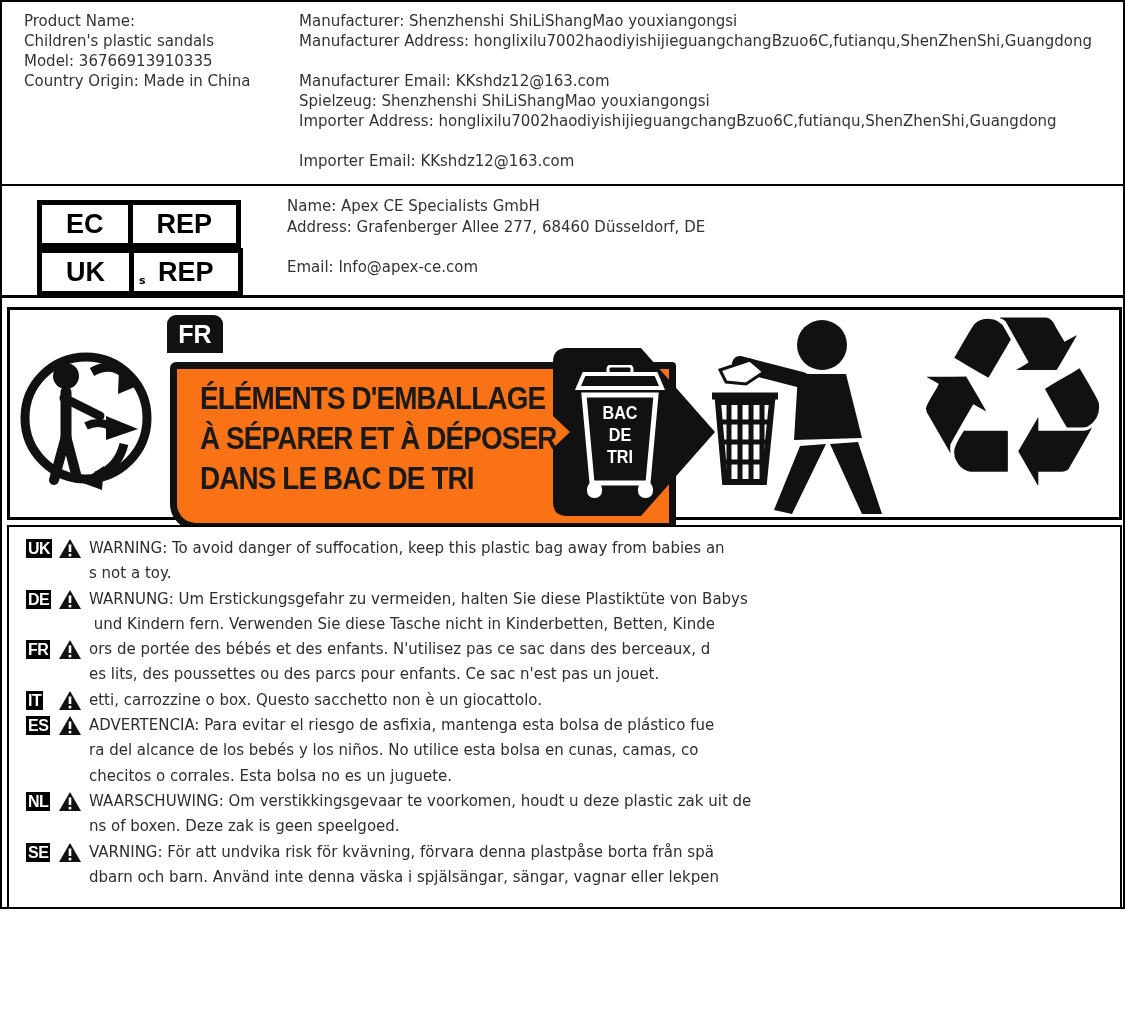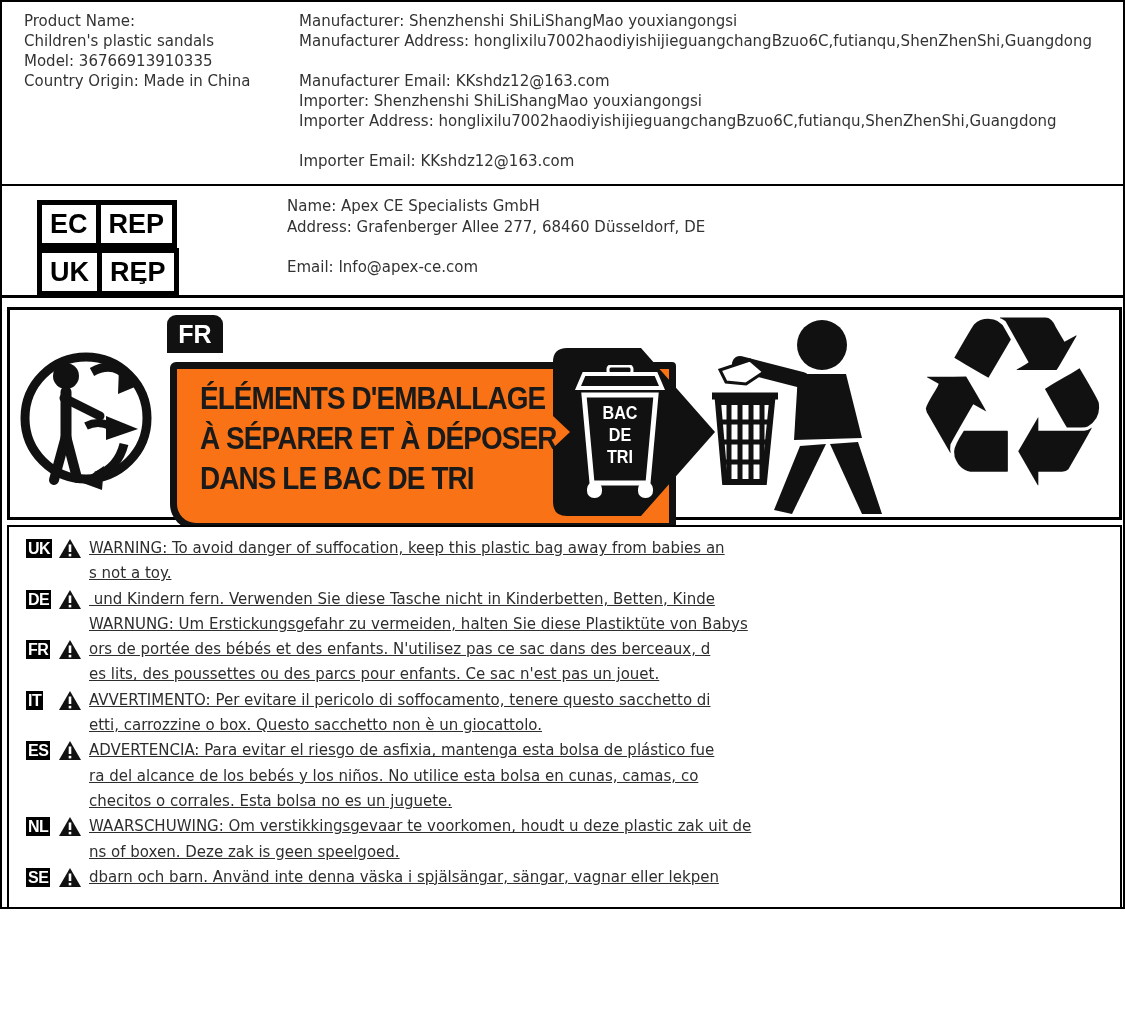--- a/index.html
+++ b/index.html
@@ -12,21 +12,21 @@
   #sec-info{position:absolute;left:0;top:0;width:100%;height:184px;box-sizing:border-box;border-bottom:2px solid #000;}
   .info-col{position:absolute;top:9px;font-size:15px;line-height:20px;}
   #info-left{left:22px;}
   #info-right{left:285px;margin-left:12px;}
   .iline{height:20px;white-space:pre;}
   .igap{height:20px;}
   
   #sec-rep{position:absolute;left:0;top:186px;width:100%;height:110px;box-sizing:border-box;border-bottom:3px solid #000;}
   .rep-box{position:absolute;left:35px;display:flex;border:5px solid #000;height:38px;box-sizing:content-box;background:#fff;
            font-family:"Liberation Sans",sans-serif;font-weight:bold;font-size:27px;color:#000;}
-  .rep-cell{display:flex;align-items:center;justify-content:center;padding:0 8px;letter-spacing:0px;}
+  .rep-cell{display:flex;align-items:center;justify-content:center;padding:0 24px;letter-spacing:0px;}
   .rep-div{width:5px;background:#000;}
   #ec-rep{top:12px;}
   #uk-rep{top:60px;}
   #rep-artifact{position:absolute;left:137px;top:86px;font-size:11px;color:#000;font-weight:bold;}
   .rep-text{position:absolute;left:285px;font-size:15px;line-height:20px;white-space:pre;}
   
   #sec-logos{position:absolute;left:5px;top:305px;width:1115px;height:213px;box-sizing:border-box;border:3px solid #000;background:#fff;}
   #triman{position:absolute;left:6px;top:22px;}
   #fr-tab{position:absolute;left:157px;top:5px;width:56px;height:38px;background:#111;border-radius:9px 9px 0 0;
           display:flex;align-items:center;justify-content:center;color:#fff;font-family:"Liberation Sans",sans-serif;
@@ -43,40 +43,40 @@
   #tidyman{position:absolute;left:700px;top:8px;}
   #recycle-glyph{position:absolute;left:896px;top:-26px;font-size:238px;line-height:238px;color:#111;
                  font-family:"DejaVu Sans",sans-serif;}
   
   #sec-warn{position:absolute;left:5px;top:523px;width:1115px;height:510px;box-sizing:border-box;
             border:2px solid #000;border-bottom:none;padding-top:9px;background:#fff;}
   .warn{position:relative;padding-left:80px;}
   .lang-badge{position:absolute;left:17px;top:3px;background:#000;color:#fff;font-family:"Liberation Sans",sans-serif;
               font-weight:bold;font-size:16px;line-height:19px;height:19px;padding:0 2px;letter-spacing:-0.5px;}
   .tri{position:absolute;left:49px;top:2px;}
-  .wline{font-size:15px;line-height:25.3px;white-space:pre;color:#2e2e2e;text-decoration:underline;}
+  .wline{font-size:15px;line-height:25.3px;white-space:pre;color:#2e2e2e;}
 </style>
 </head>
 <body>
 
 <div id="page">
 
   <div id="sec-info">
     <div class="info-col" id="info-left">
       <div class="iline">Product Name:</div>
       <div class="iline">Children's plastic sandals</div>
       <div class="iline">Model: 36766913910335</div>
       <div class="iline">Country Origin: Made in China</div>
     </div>
     <div class="info-col" id="info-right">
       <div class="iline">Manufacturer: Shenzhenshi ShiLiShangMao youxiangongsi</div>
       <div class="iline">Manufacturer Address: honglixilu7002haodiyishijieguangchangBzuo6C,futianqu,ShenZhenShi,Guangdong</div>
       <div class="igap"></div>
       <div class="iline">Manufacturer Email: KKshdz12@163.com</div>
-      <div class="iline">Importer: Shenzhenshi ShiLiShangMao youxiangongsi</div>
+      <div class="iline">Spielzeug: Shenzhenshi ShiLiShangMao youxiangongsi</div>
       <div class="iline">Importer Address: honglixilu7002haodiyishijieguangchangBzuo6C,futianqu,ShenZhenShi,Guangdong</div>
       <div class="igap"></div>
       <div class="iline">Importer Email: KKshdz12@163.com</div>
     </div>
   </div>
 
   <div id="sec-rep">
     <div class="rep-box" id="ec-rep">
       <div class="rep-cell">EC</div>
       <div class="rep-div"></div>
@@ -173,43 +173,42 @@
       <div class="wline">s not a toy.</div>
     </div>
 
     <div class="warn">
       <span class="lang-badge">DE</span>
       <svg class="tri" width="24" height="21" viewBox="0 0 24 21">
         <polygon points="12,1 23,20 1,20" fill="#111"></polygon>
         <rect x="10.7" y="6.5" width="2.6" height="7.5" fill="#fff"></rect>
           <rect x="10.7" y="15.8" width="2.6" height="2.6" fill="#fff"></rect>
       </svg>
+      <div class="wline">WARNUNG: Um Erstickungsgefahr zu vermeiden, halten Sie diese Plastiktüte von Babys</div>
       <div class="wline"> und Kindern fern. Verwenden Sie diese Tasche nicht in Kinderbetten, Betten, Kinde</div>
-      <div class="wline">WARNUNG: Um Erstickungsgefahr zu vermeiden, halten Sie diese Plastiktüte von Babys</div>
     </div>
 
     <div class="warn">
       <span class="lang-badge">FR</span>
       <svg class="tri" width="24" height="21" viewBox="0 0 24 21">
         <polygon points="12,1 23,20 1,20" fill="#111"></polygon>
         <rect x="10.7" y="6.5" width="2.6" height="7.5" fill="#fff"></rect>
           <rect x="10.7" y="15.8" width="2.6" height="2.6" fill="#fff"></rect>
       </svg>
       <div class="wline">ors de portée des bébés et des enfants. N'utilisez pas ce sac dans des berceaux, d</div>
       <div class="wline">es lits, des poussettes ou des parcs pour enfants. Ce sac n'est pas un jouet.</div>
     </div>
 
     <div class="warn">
       <span class="lang-badge">IT</span>
       <svg class="tri" width="24" height="21" viewBox="0 0 24 21">
         <polygon points="12,1 23,20 1,20" fill="#111"></polygon>
         <rect x="10.7" y="6.5" width="2.6" height="7.5" fill="#fff"></rect>
           <rect x="10.7" y="15.8" width="2.6" height="2.6" fill="#fff"></rect>
       </svg>
-      <div class="wline">AVVERTIMENTO: Per evitare il pericolo di soffocamento, tenere questo sacchetto di</div>
       <div class="wline">etti, carrozzine o box. Questo sacchetto non è un giocattolo.</div>
     </div>
 
     <div class="warn">
       <span class="lang-badge">ES</span>
       <svg class="tri" width="24" height="21" viewBox="0 0 24 21">
         <polygon points="12,1 23,20 1,20" fill="#111"></polygon>
         <rect x="10.7" y="6.5" width="2.6" height="7.5" fill="#fff"></rect>
           <rect x="10.7" y="15.8" width="2.6" height="2.6" fill="#fff"></rect>
       </svg>
@@ -229,17 +228,18 @@
       <div class="wline">ns of boxen. Deze zak is geen speelgoed.</div>
     </div>
 
     <div class="warn">
       <span class="lang-badge">SE</span>
       <svg class="tri" width="24" height="21" viewBox="0 0 24 21">
         <polygon points="12,1 23,20 1,20" fill="#111"></polygon>
         <rect x="10.7" y="6.5" width="2.6" height="7.5" fill="#fff"></rect>
           <rect x="10.7" y="15.8" width="2.6" height="2.6" fill="#fff"></rect>
       </svg>
+      <div class="wline">VARNING: För att undvika risk för kvävning, förvara denna plastpåse borta från spä</div>
       <div class="wline">dbarn och barn. Använd inte denna väska i spjälsängar, sängar, vagnar eller lekpen</div>
     </div>
 
   </div>
 </div>
 
 </body></html>

